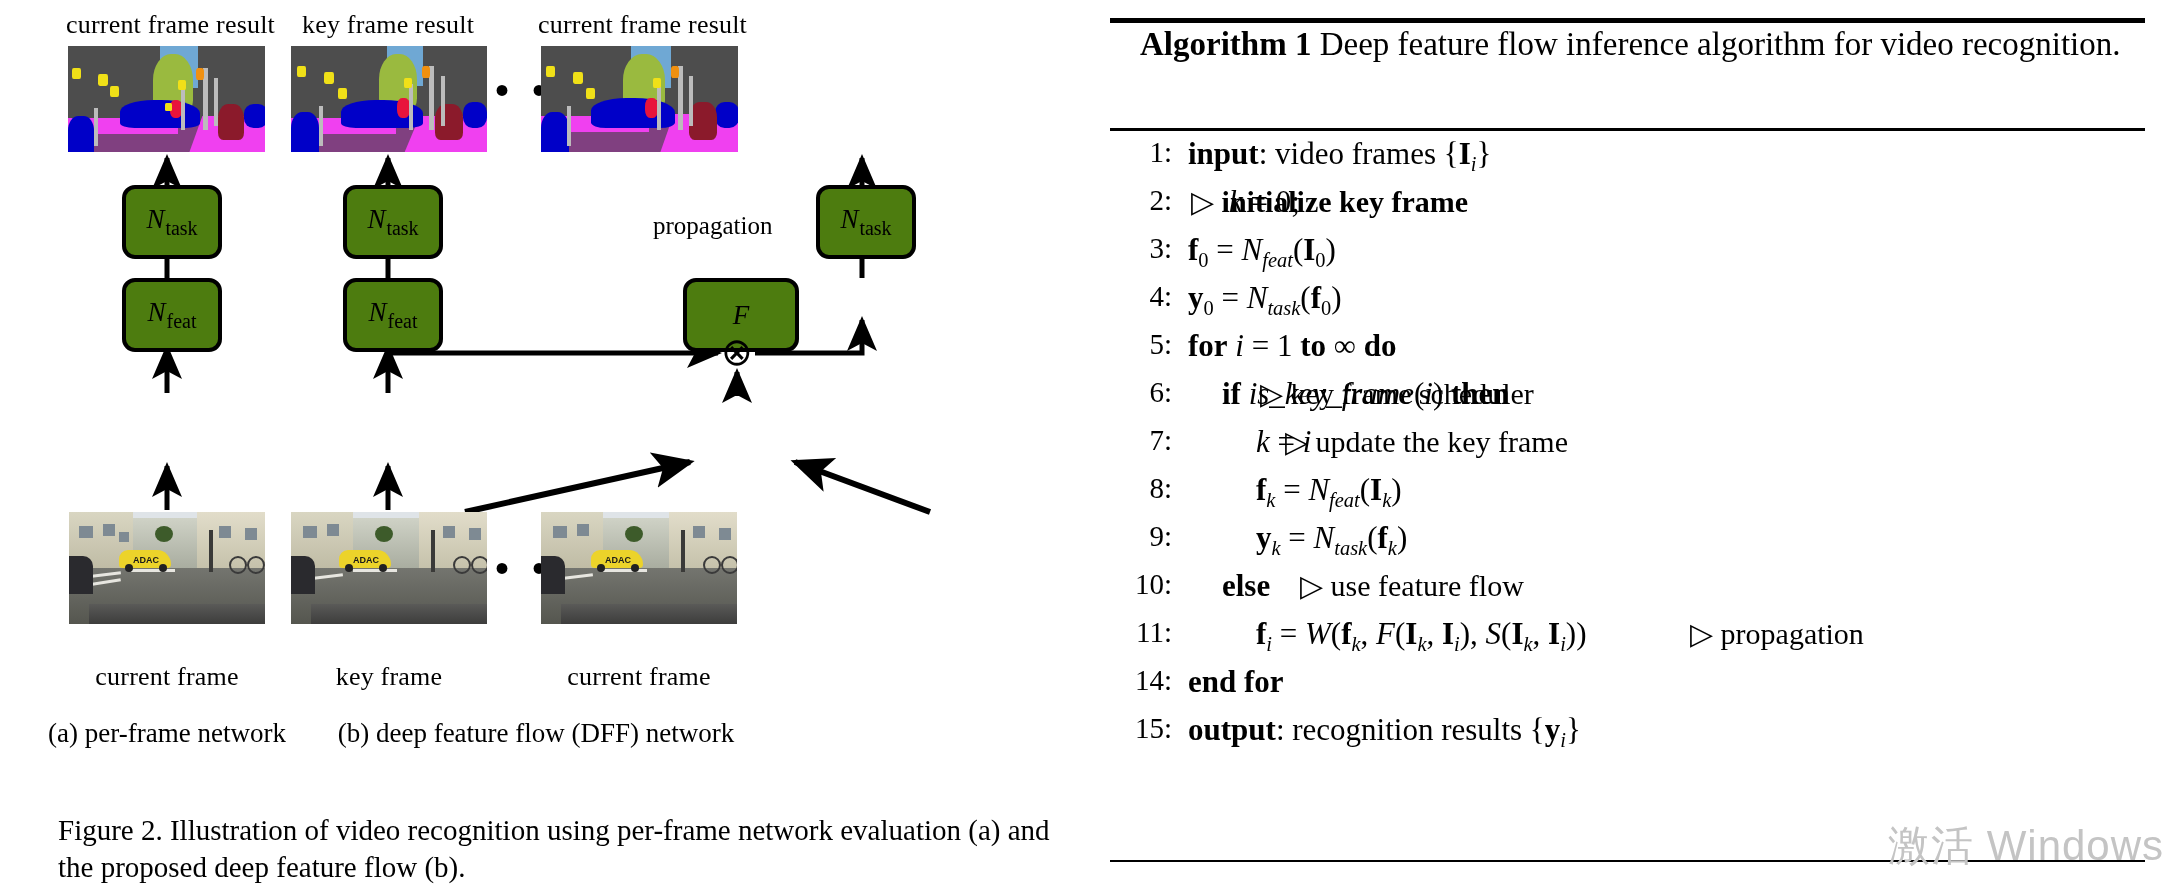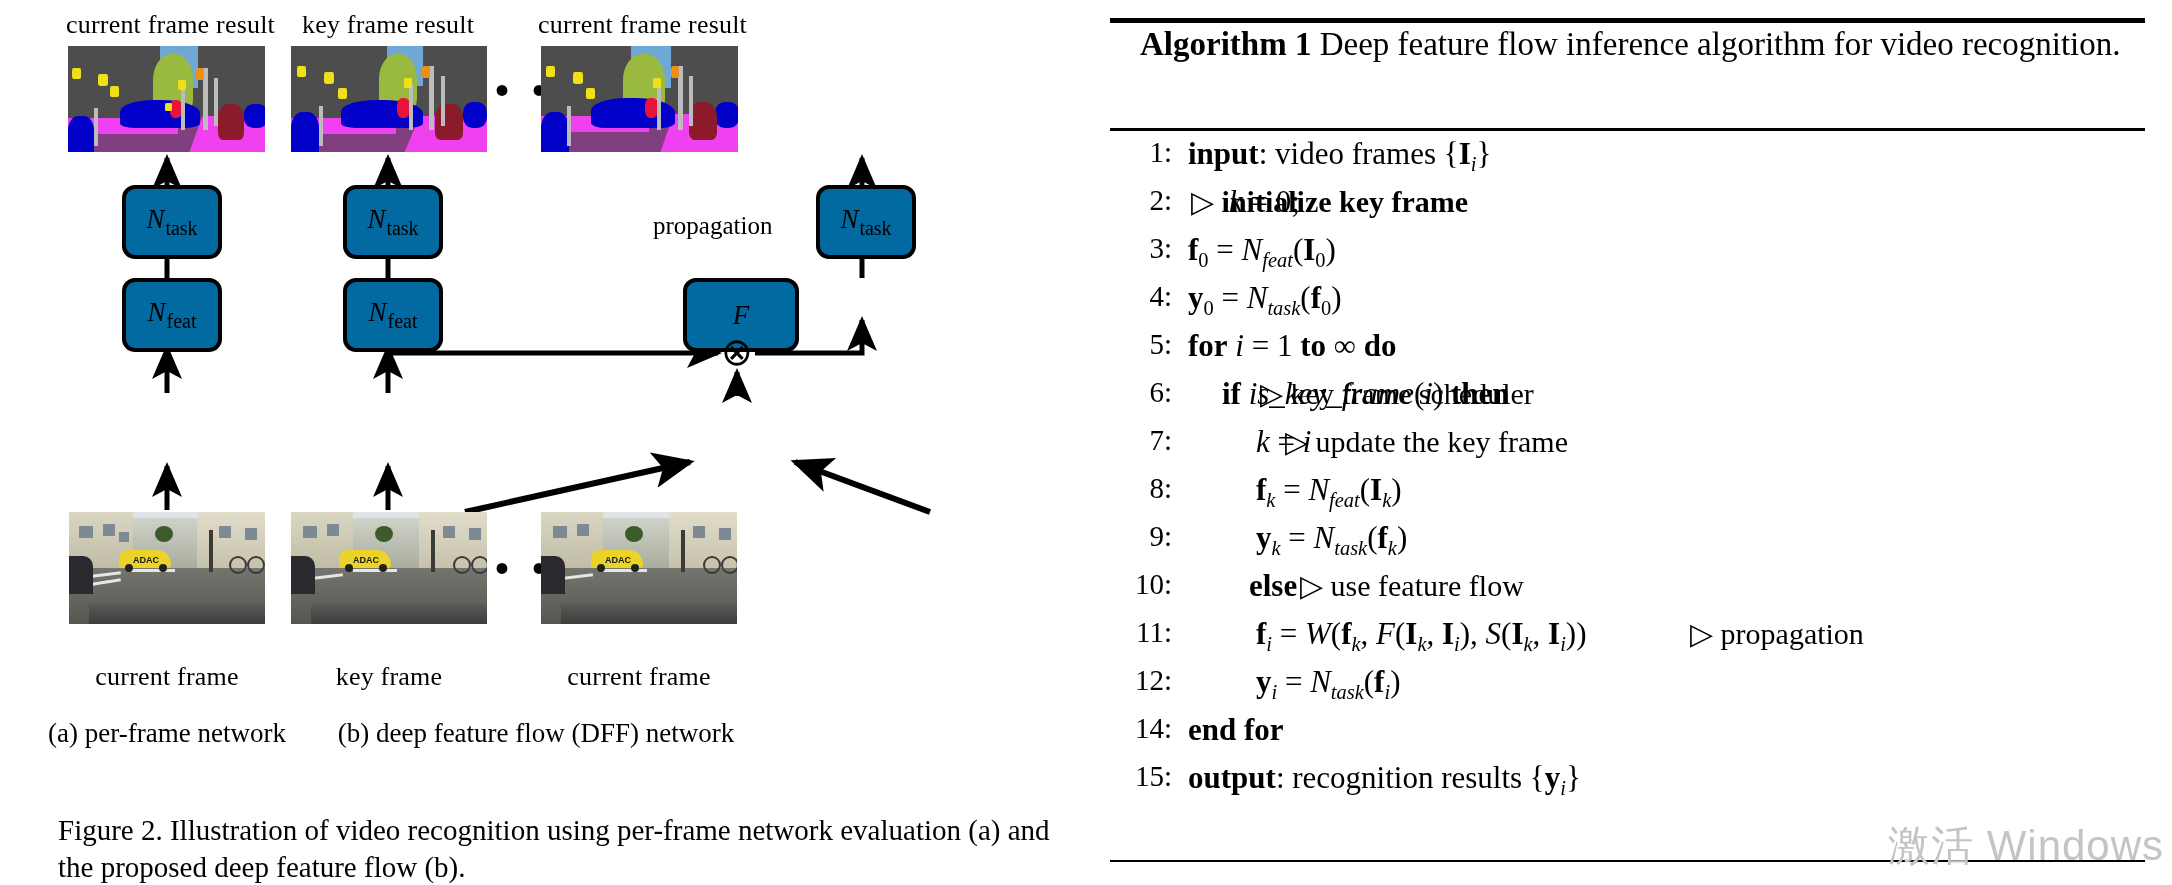--- a/index.html
+++ b/index.html
@@ -62,21 +62,21 @@
   .ph-pole { position:absolute; background:#3a3a38; }
   .ph-cross { position:absolute; background:#e7e6e0; }
   .ph-hood { position:absolute; background:linear-gradient(180deg,#5a5a58,#3d3d3c); }
   .ph-bike { position:absolute; border:2px solid #3a3a3a; border-radius:50%; }
 
   
   .node-box {
     position: absolute;
     border: 4px solid #000;
     border-radius: 13px;
-    background: #0369a1;
+    background: #4d7c0f;
     display: flex;
     align-items: center;
     justify-content: center;
     font-size: 27px;
     font-style: italic;
     white-space: nowrap;
   }
   .node-box .sub {
     font-style: normal;
     font-size: 20px;
@@ -424,33 +424,29 @@
         <div class="algo-row">
           <span class="ln">8:</span>
           <span class="body" style="left: 146px;"><span class="bv">f</span><sub class="mi">k</sub> = <span class="cal">N</span><sub class="mi">feat</sub>(<span class="bv">I</span><sub class="mi">k</sub>)</span>
         </div>
         <div class="algo-row">
           <span class="ln">9:</span>
           <span class="body" style="left: 146px;"><span class="bv">y</span><sub class="mi">k</sub> = <span class="cal">N</span><sub class="mi">task</sub>(<span class="bv">f</span><sub class="mi">k</sub>)</span>
         </div>
         <div class="algo-row">
           <span class="ln">10:</span>
-          <span class="body" style="left: 112px; margin-left: 27px;"><span class="kw">else</span></span>
+          <span class="body" style="left: 112px;"><span class="kw">else</span></span>
           <span class="cmt" style="left: 190px;">▷ use feature flow</span>
         </div>
         <div class="algo-row">
           <span class="ln">11:</span>
           <span class="body" style="left: 146px;"><span class="bv">f</span><sub class="mi">i</sub> = <span class="cal">W</span>(<span class="bv">f</span><sub class="mi">k</sub>, <span class="cal">F</span>(<span class="bv">I</span><sub class="mi">k</sub>, <span class="bv">I</span><sub class="mi">i</sub>), <span class="cal">S</span>(<span class="bv">I</span><sub class="mi">k</sub>, <span class="bv">I</span><sub class="mi">i</sub>))</span>
           <span class="cmt" style="left: 580px;">▷ propagation</span>
         </div>
         <div class="algo-row">
-          <span class="ln">12:</span>
-          <span class="body" style="left: 146px;"><span class="bv">y</span><sub class="mi">i</sub> = <span class="cal">N</span><sub class="mi">task</sub>(<span class="bv">f</span><sub class="mi">i</sub>)</span>
-        </div>
-        <div class="algo-row">
           <span class="ln">14:</span>
           <span class="body" style="left: 78px;"><span class="kw">end for</span></span>
         </div>
         <div class="algo-row">
           <span class="ln">15:</span>
           <span class="body" style="left: 78px;"><span class="kw">output</span>: recognition results {<span class="bv">y</span><sub class="mi">i</sub>}</span>
         </div>
       </div>
 
     <div class="rule" id="rule-bot"></div>

